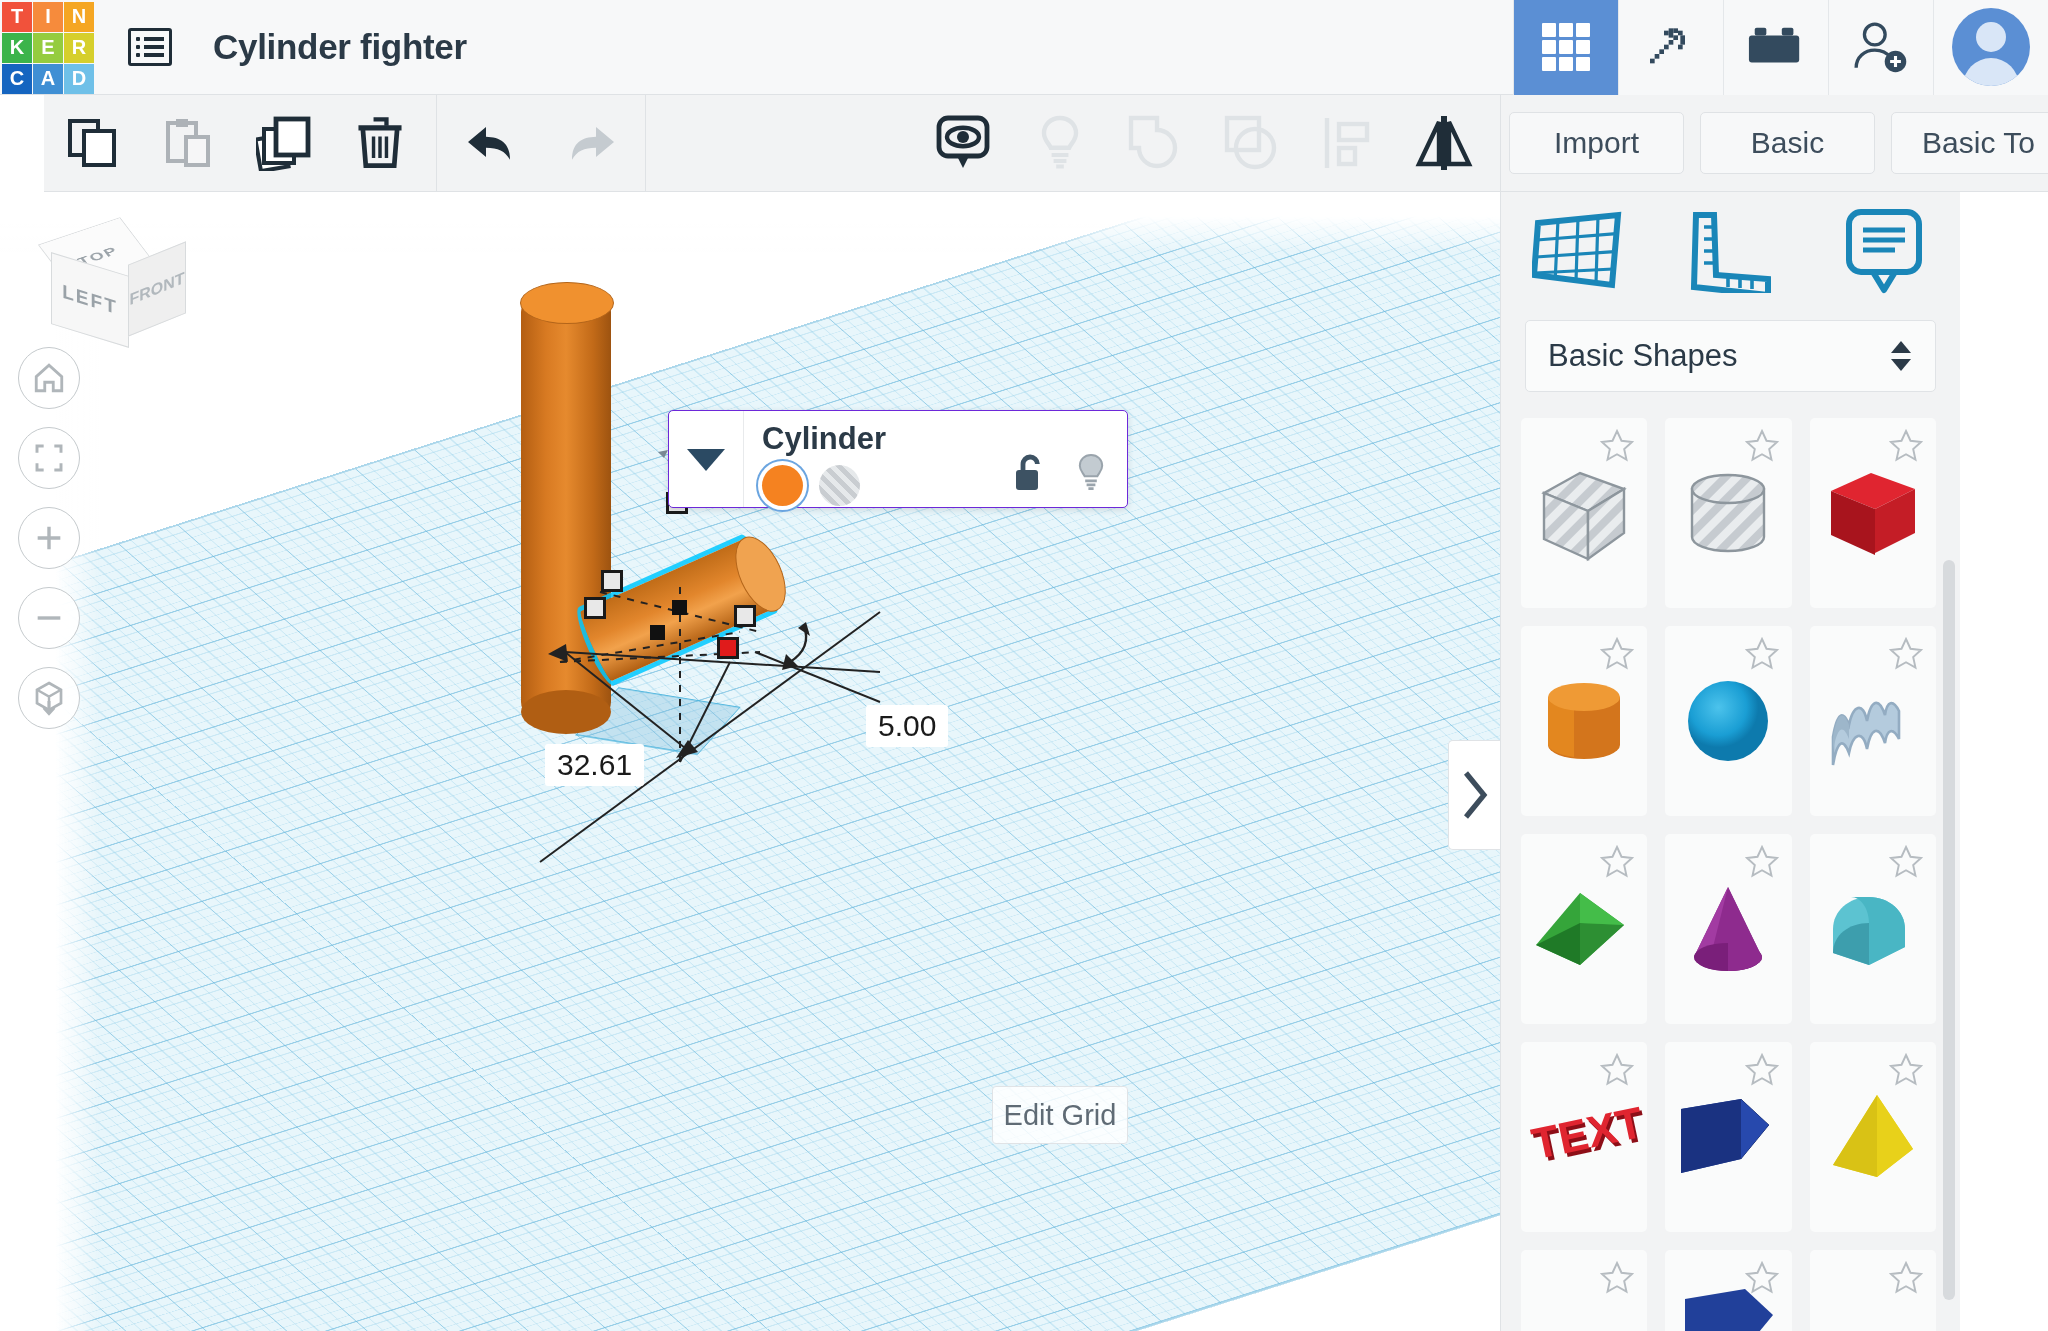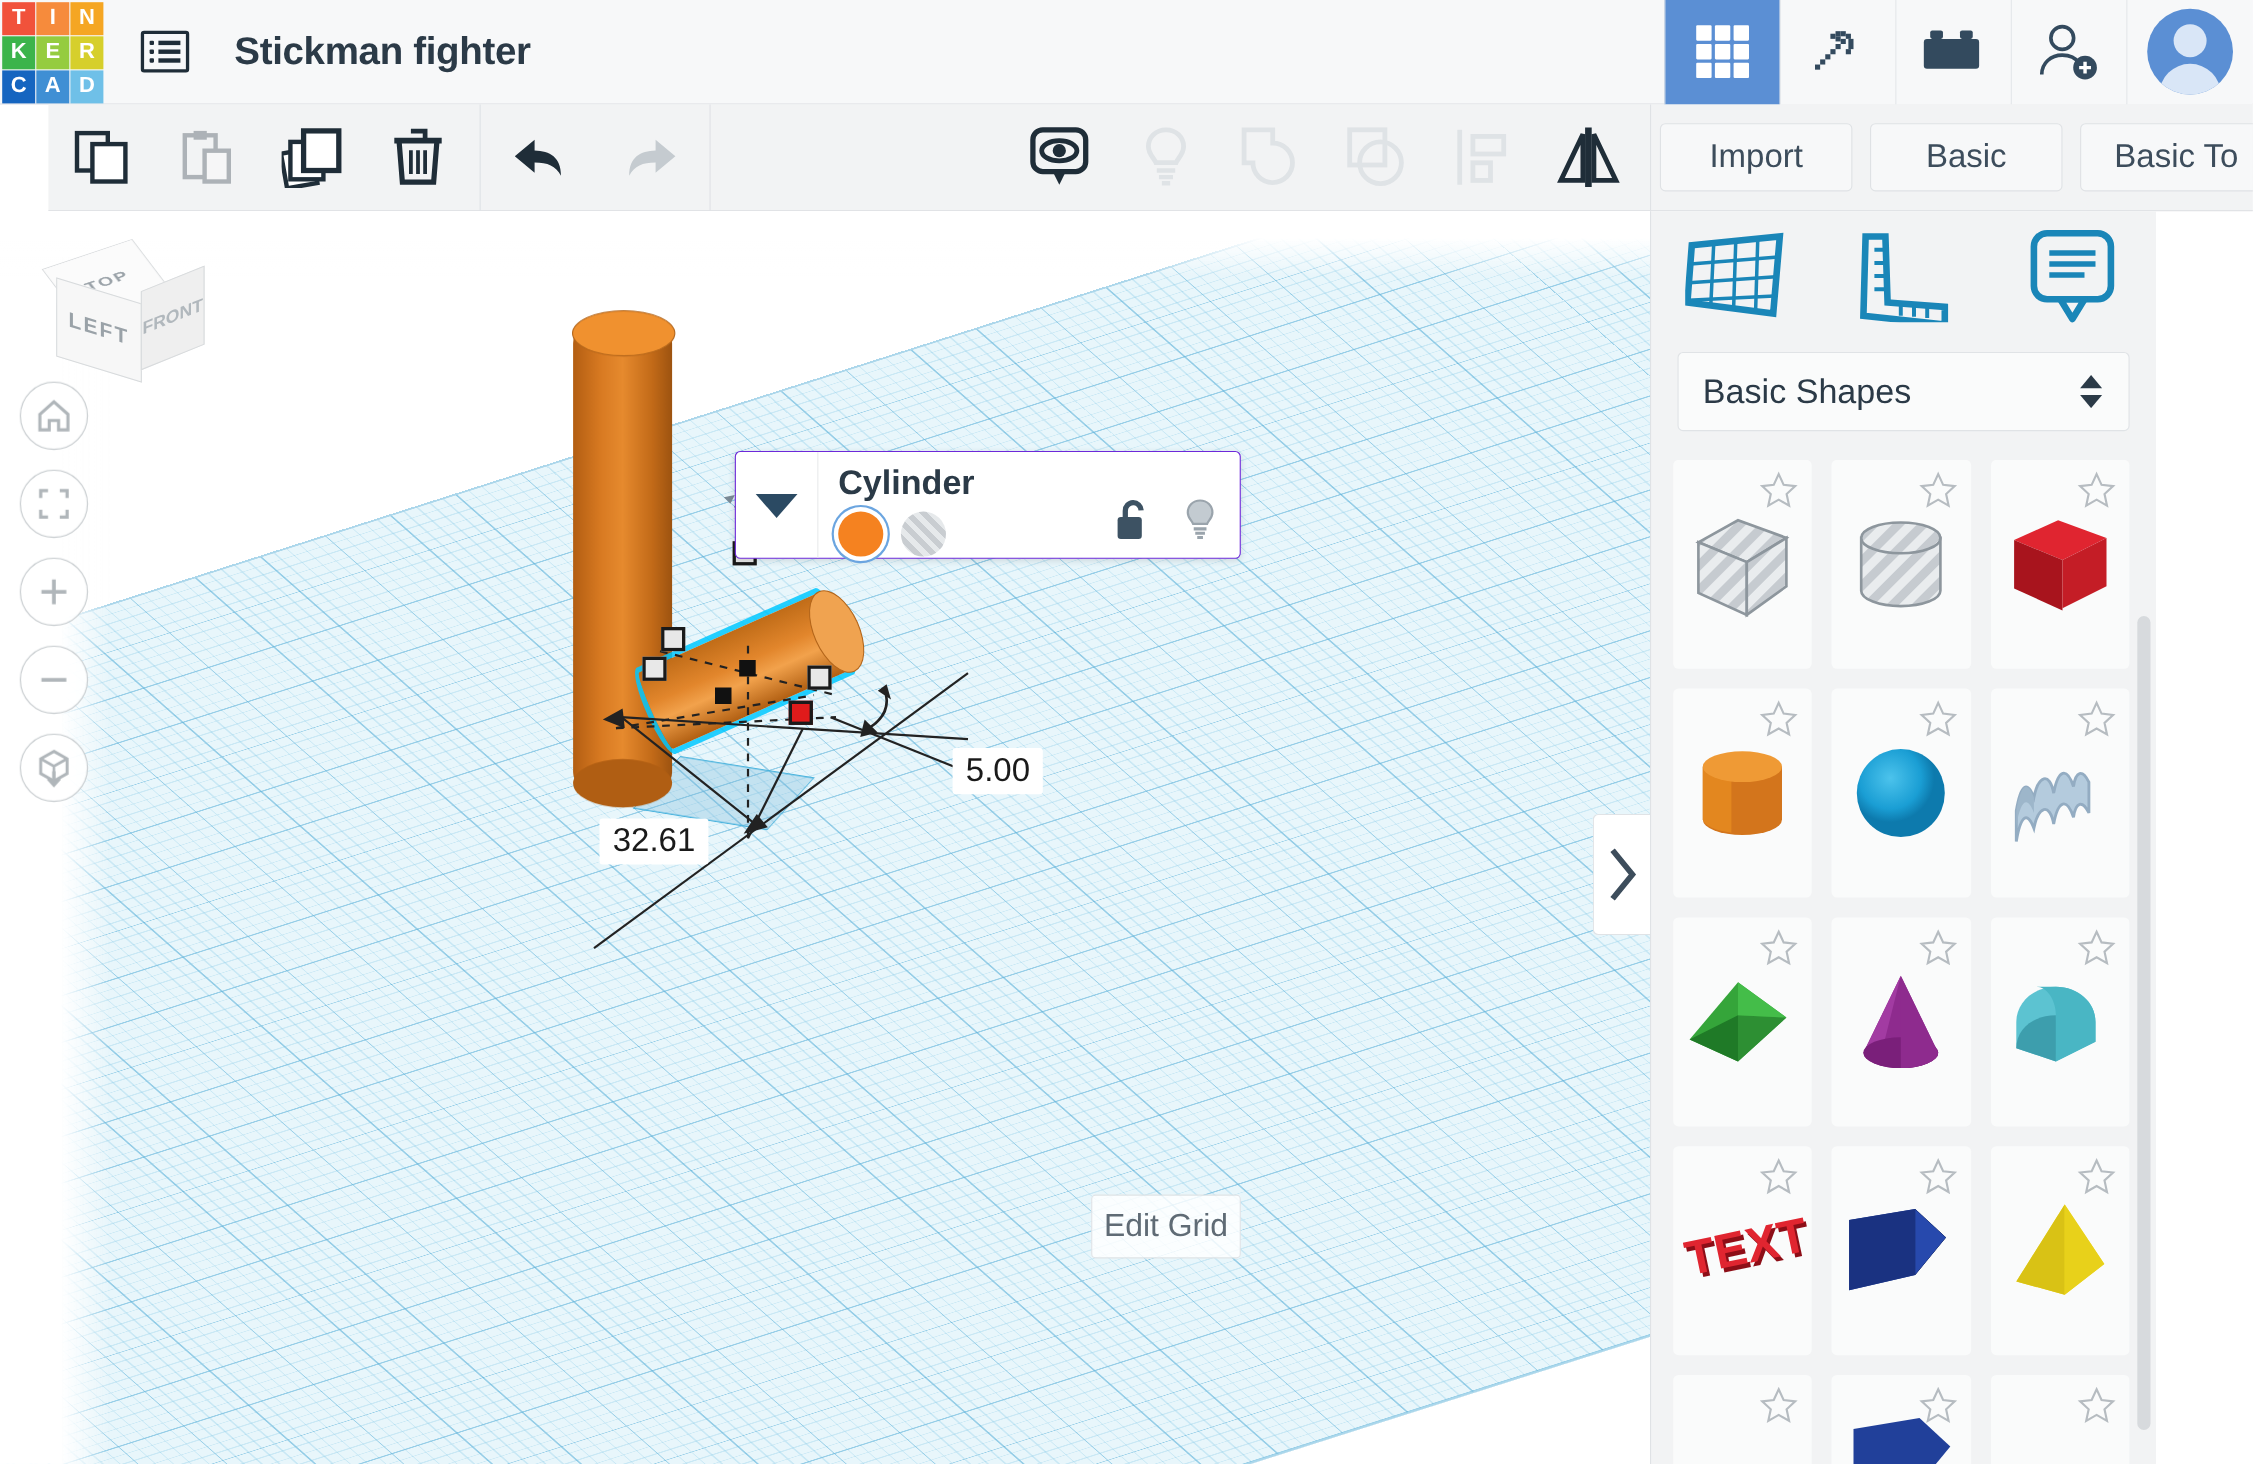--- a/index.html
+++ b/index.html
@@ -308,21 +308,21 @@
             <span class="doclist-dot"></span>
             <span class="doclist-line"></span>
           </div>
         <div class="doclist-row">
             <span class="doclist-dot"></span>
             <span class="doclist-line"></span>
           </div>
       </div>
     </div>
 
-    <div class="doc-title">Stickman fighter</div>
+    <div class="doc-title">Cylinder fighter</div>
 
     <div class="topbar-spacer"></div>
 
     <div class="top-icon-group">
       <div class="top-icon active">
         <div class="grid9">
           <span></span>
             <span></span>
             <span></span>
             <span></span>
@@ -542,21 +542,21 @@
 
     <div class="handle" style="left:666px;top:300px;"></div>
     <div class="handle" style="left:601px;top:378px;"></div>
     <div class="handle" style="left:584px;top:405px;"></div>
     <div class="handle small" style="left:672px;top:408px;"></div>
     <div class="handle small" style="left:650px;top:433px;"></div>
     <div class="handle" style="left:734px;top:413px;"></div>
     <div class="handle red" style="left:717px;top:445px;"></div>
 
     <div class="dim-label" style="left:545px;top:552px;">32.61</div>
-    <div class="dim-label" style="left:866px;top:488px;">5.00</div>
+    <div class="dim-label" style="left:866px;top:513px;">5.00</div>
 
     <div class="inspector">
       <div class="insp-caret">
         <svg class="sv" width="42" height="28" viewBox="0 0 21 14">
           <path d="M1 2h19l-9.5 11z" fill="#2b4a63"></path>
         </svg>
       </div>
       <div class="insp-body">
         <div class="insp-title">Cylinder</div>
         <div class="swatches">

